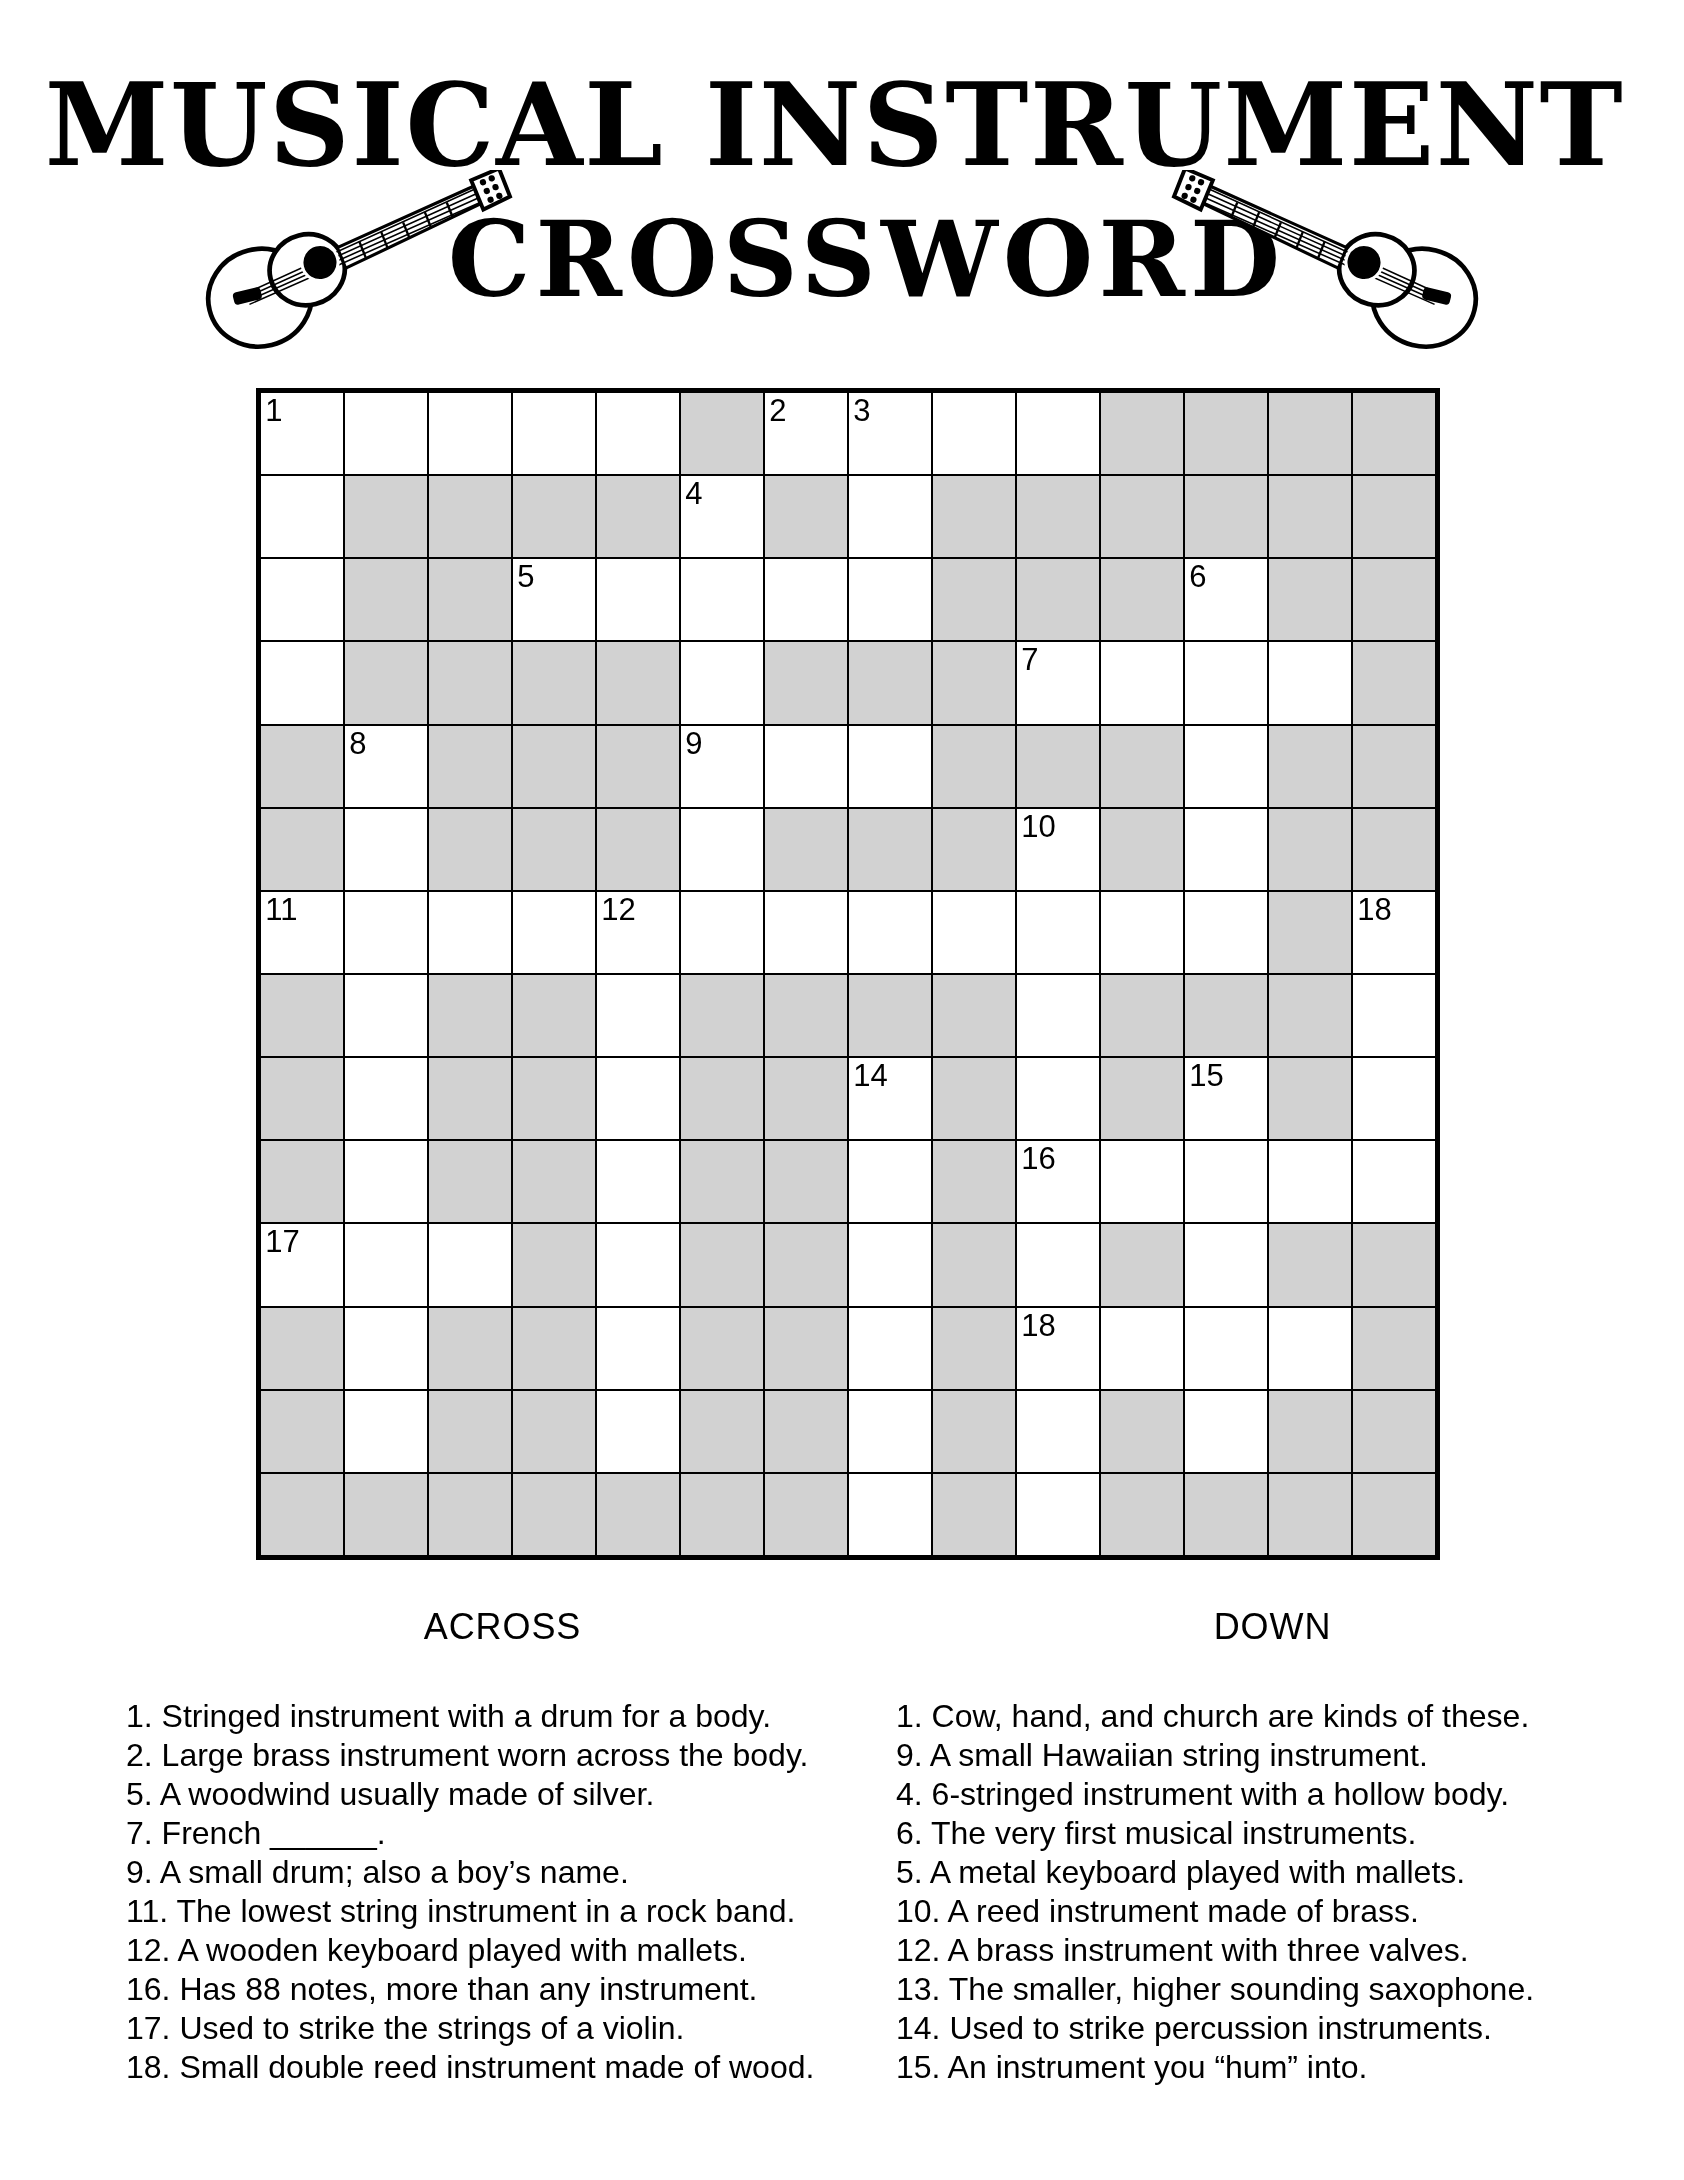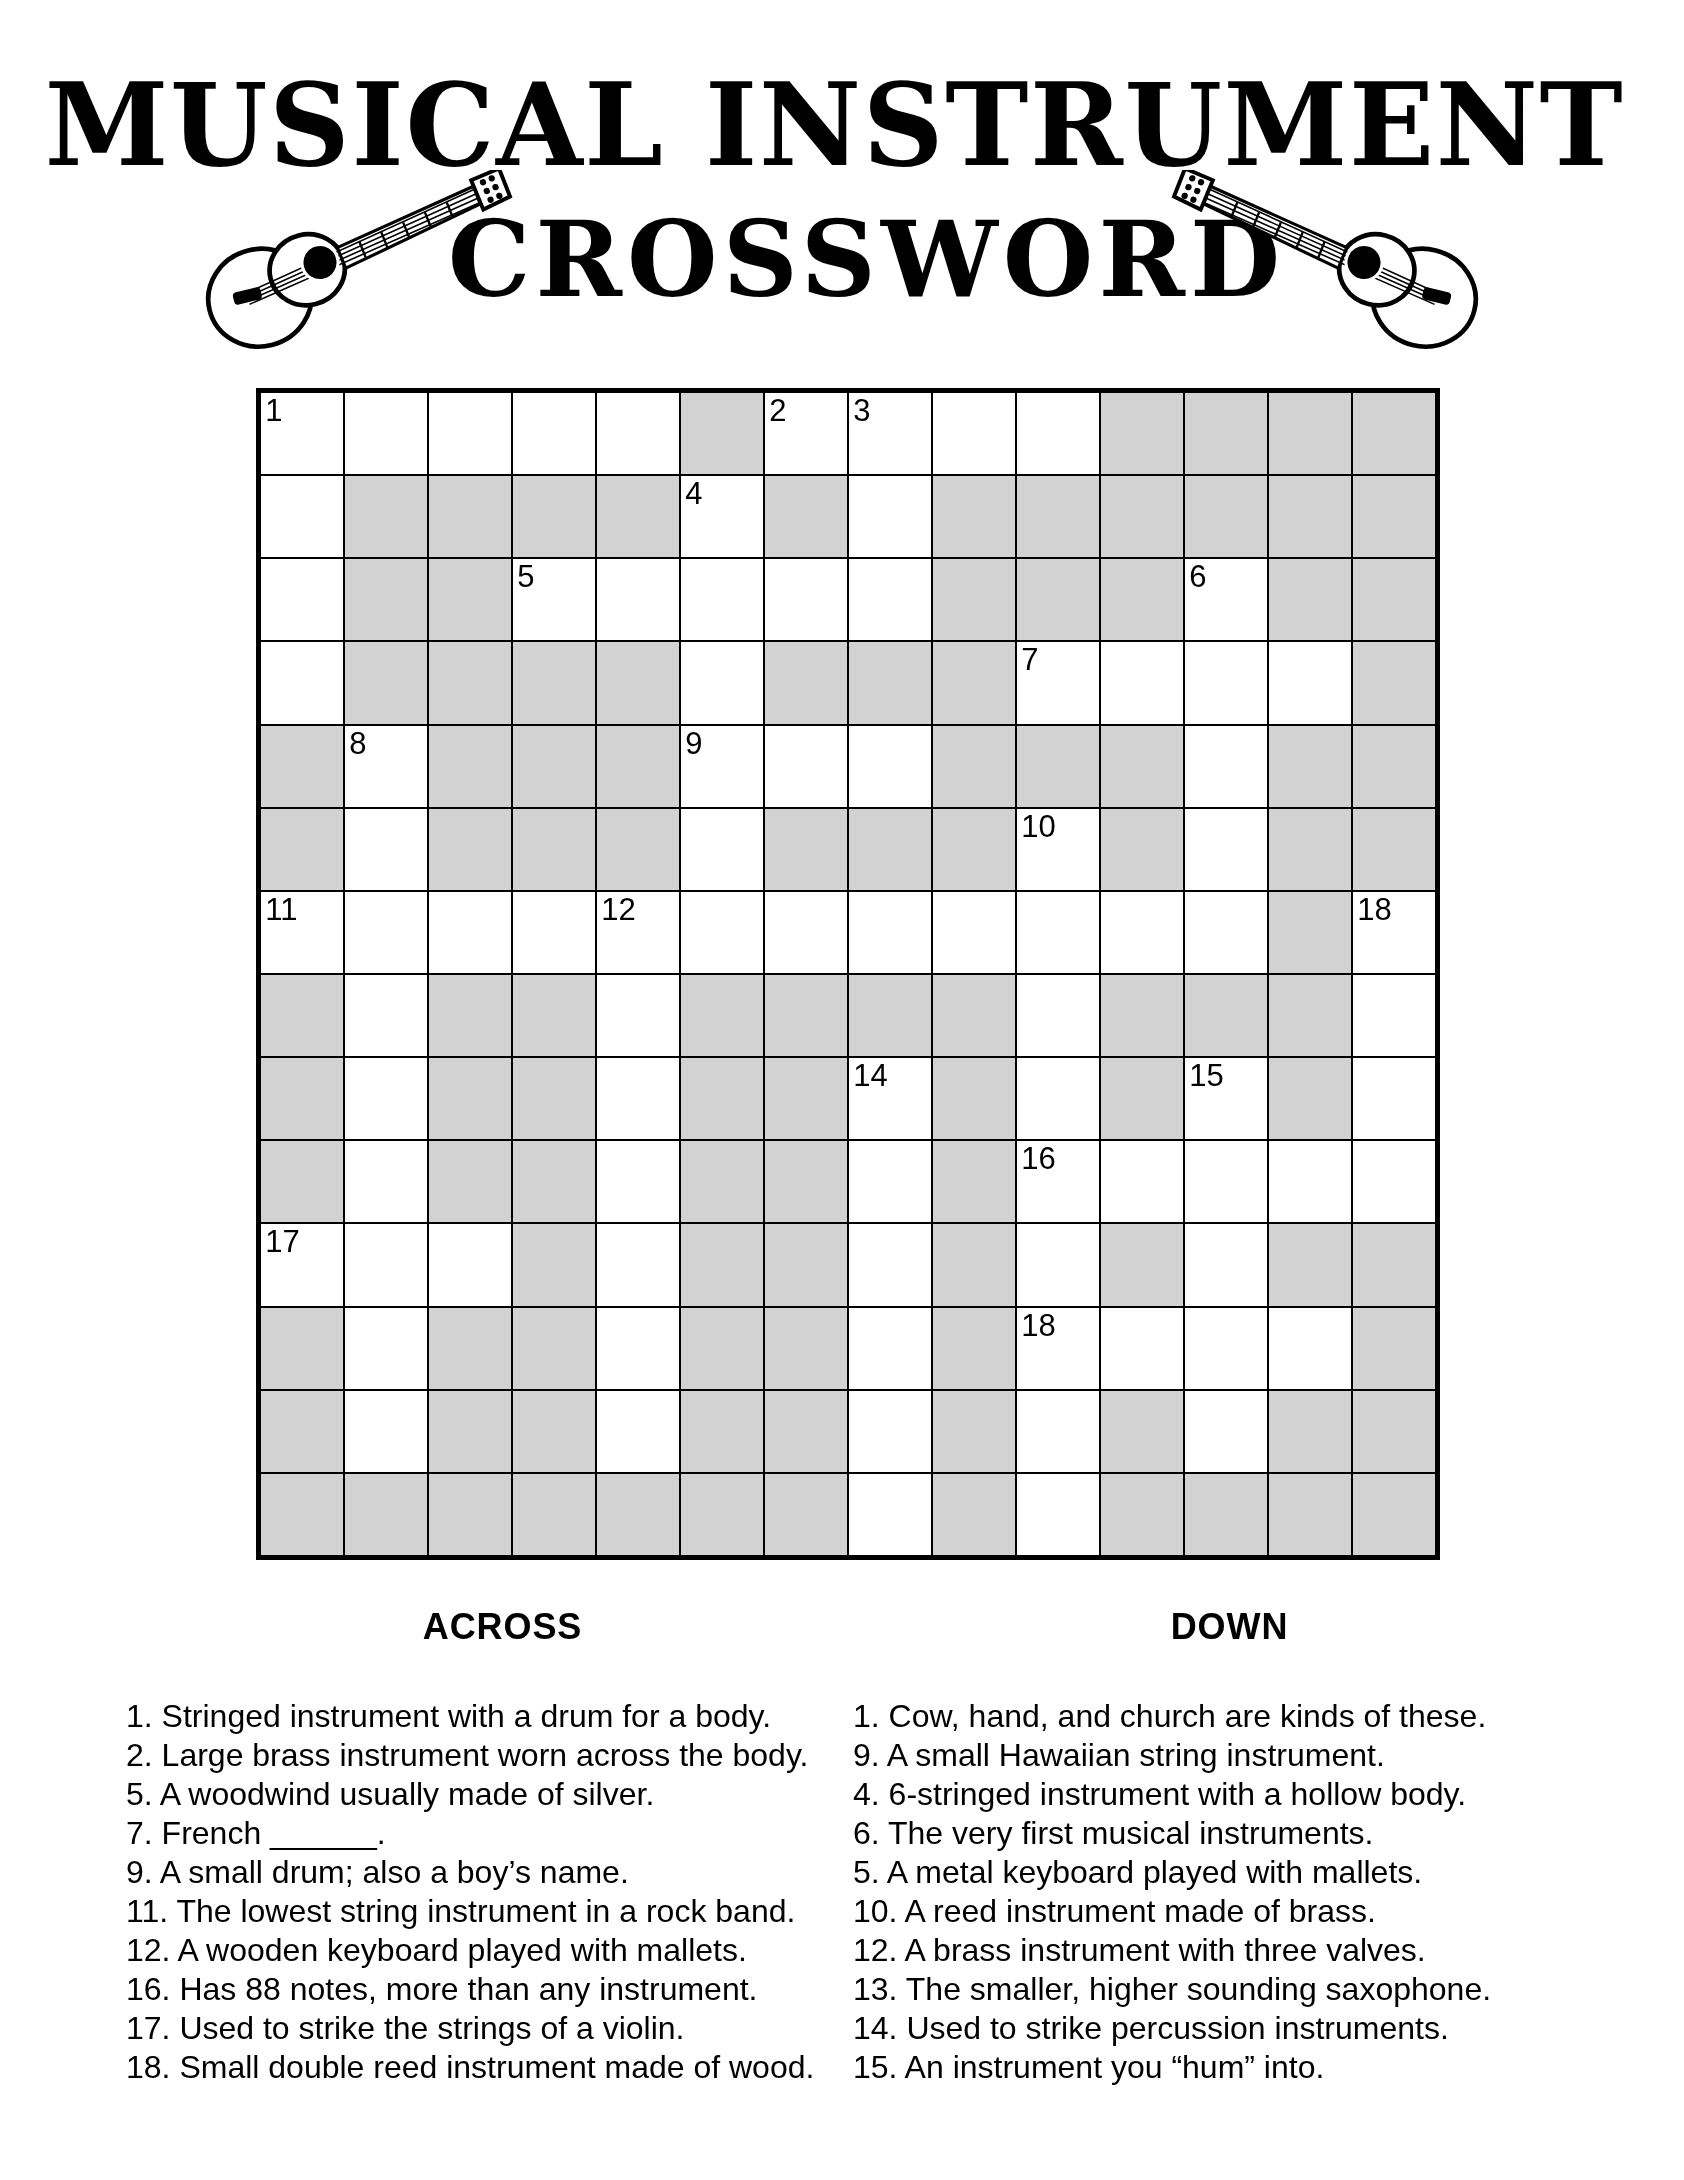--- a/index.html
+++ b/index.html
@@ -26,23 +26,23 @@
   }
   .cell { position:relative; border:1.7px solid #000; background:#fff; box-sizing:border-box; }
   .cell.block { background:var(--block-color,#d2d2d2); }
   .num {
     position:absolute; top:0px; left:4.3px; font-size:31px; line-height:1.15;
     font-family:"Liberation Sans", sans-serif; color:#000;
   }
   
   .clue-col { position:absolute; width:753px; }
   #across-col { left:126px;  top:1606px; }
-  #down-col   { left:853px; top:1606px; }
+  #down-col   { left:896px; top:1606px; }
   .clue-header {
-    margin:0 0 49px 0; text-align:center; font-size:36px; font-weight:700;
+    margin:0 0 49px 0; text-align:center; font-size:36px; font-weight:400;
     letter-spacing:0.9px;
   }
   .clue-line { font-size:32px; line-height:39px; white-space:nowrap; }
 </style>
 </head>
 <body>
 
 <div class="page">
 
   <div class="title-line title-1">MUSICAL INSTRUMENT</div>

